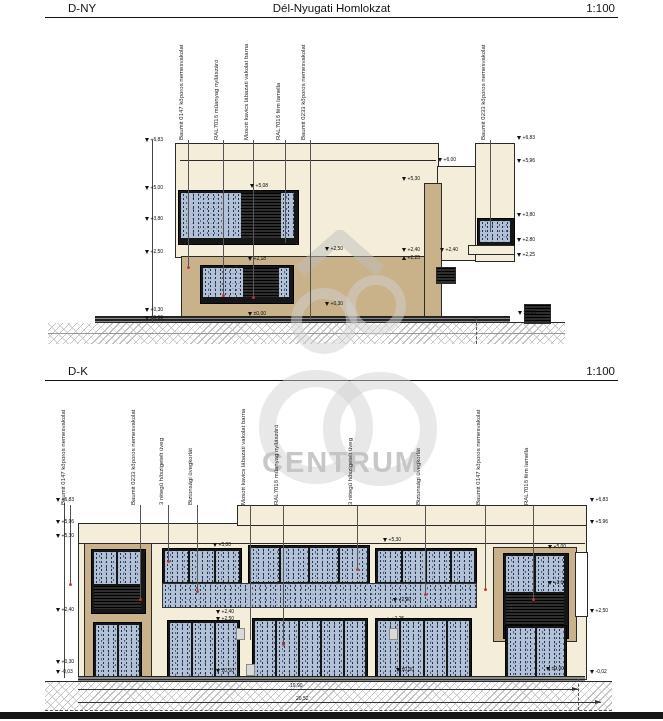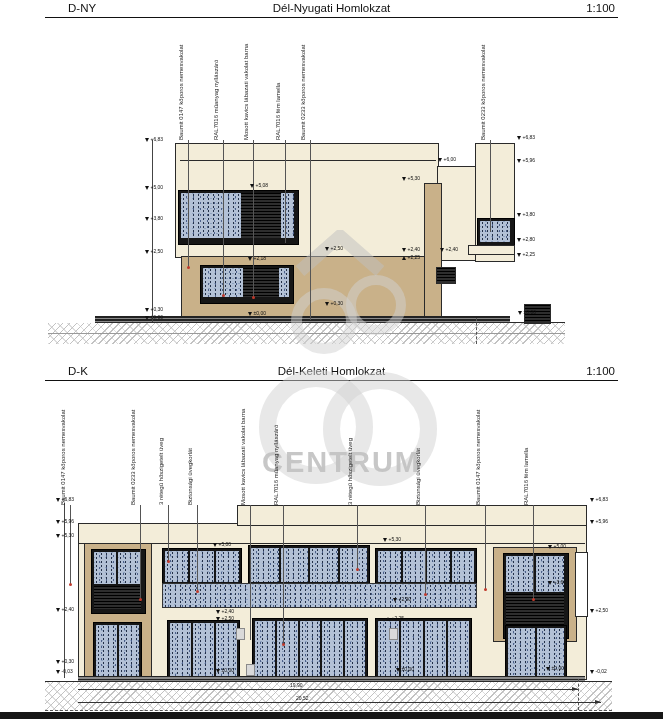--- a/index.html
+++ b/index.html
@@ -211,21 +211,20 @@
     </svg>
     <div class="ring" style="left:291px;top:288px;width:44px;height:44px;border-width:11px"></div>
     <div class="ring" style="left:346px;top:275px;width:40px;height:40px;border-width:10px"></div>
     <div class="ring" style="left:259px;top:370px;width:80px;height:80px;border-width:17px"></div>
     <div class="ring" style="left:323px;top:372px;width:80px;height:80px;border-width:17px"></div>
   </div>
   <div class="wm-text" style="top:446px">CENTRUM</div>
 
   <div class="head" style="top:365px">
     <span class="code">D-K</span>
-    <span class="title">Dél-Keleti Homlokzat</span>
     <span class="scale">1:100</span>
   </div>
   <div class="hrule" style="top:380px"></div>
 
   <div class="vlabel" style="left:67px;top:498px">Baumit 0147 kőporos nemesvakolat</div>
   <div class="vlabel" style="left:137px;top:498px">Baumit 0233 kőporos nemesvakolat</div>
   <div class="vlabel" style="left:165px;top:498px">3 rétegű hőszigetelt üveg</div>
   <div class="vlabel" style="left:194px;top:498px">Biztonsági üvegkorlát</div>
   <div class="vlabel" style="left:247px;top:498px">Mosott kavics lábazati vakolat barna</div>
   <div class="vlabel" style="left:280px;top:498px">RAL7016 műanyag nyílászáró</div>

